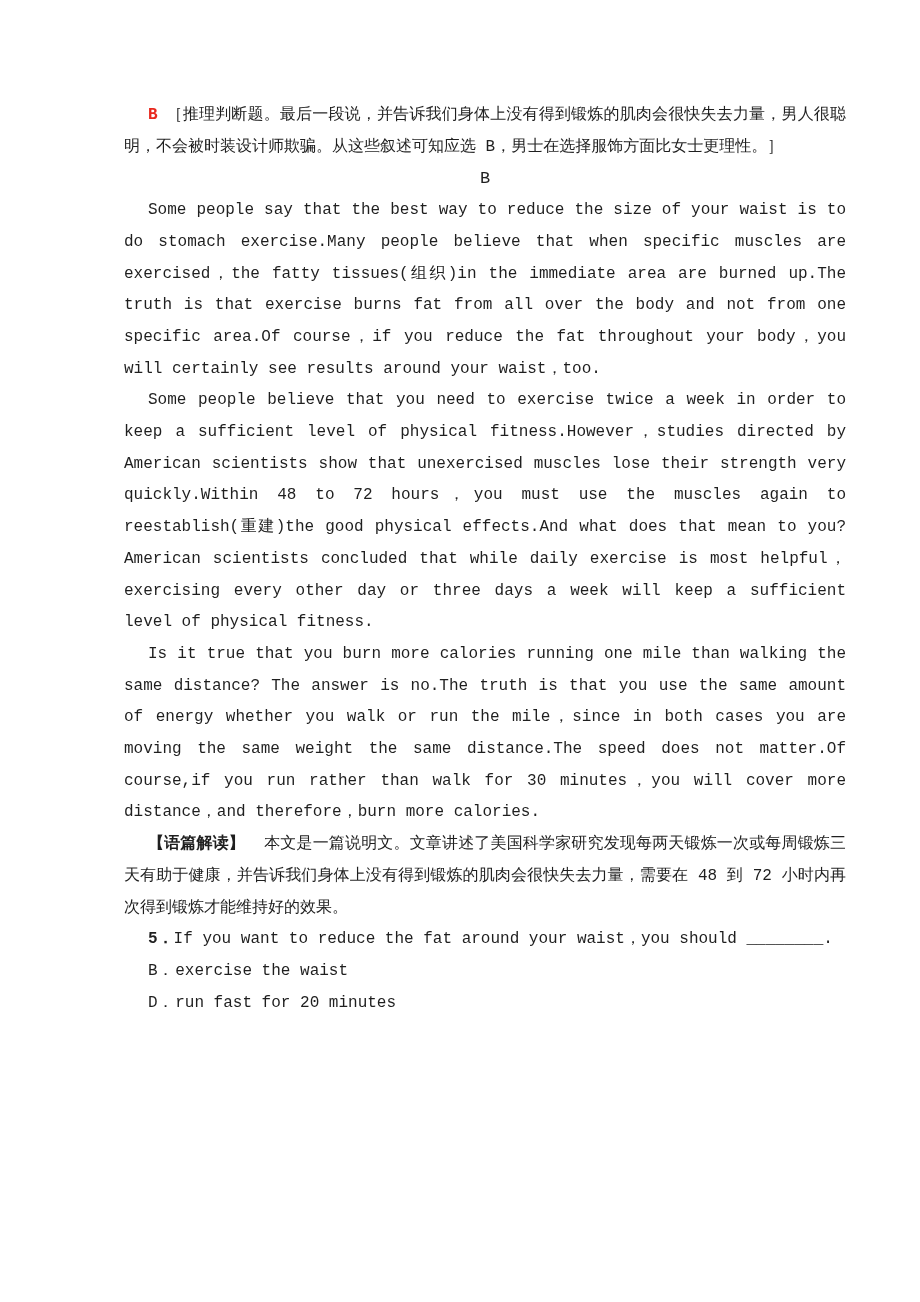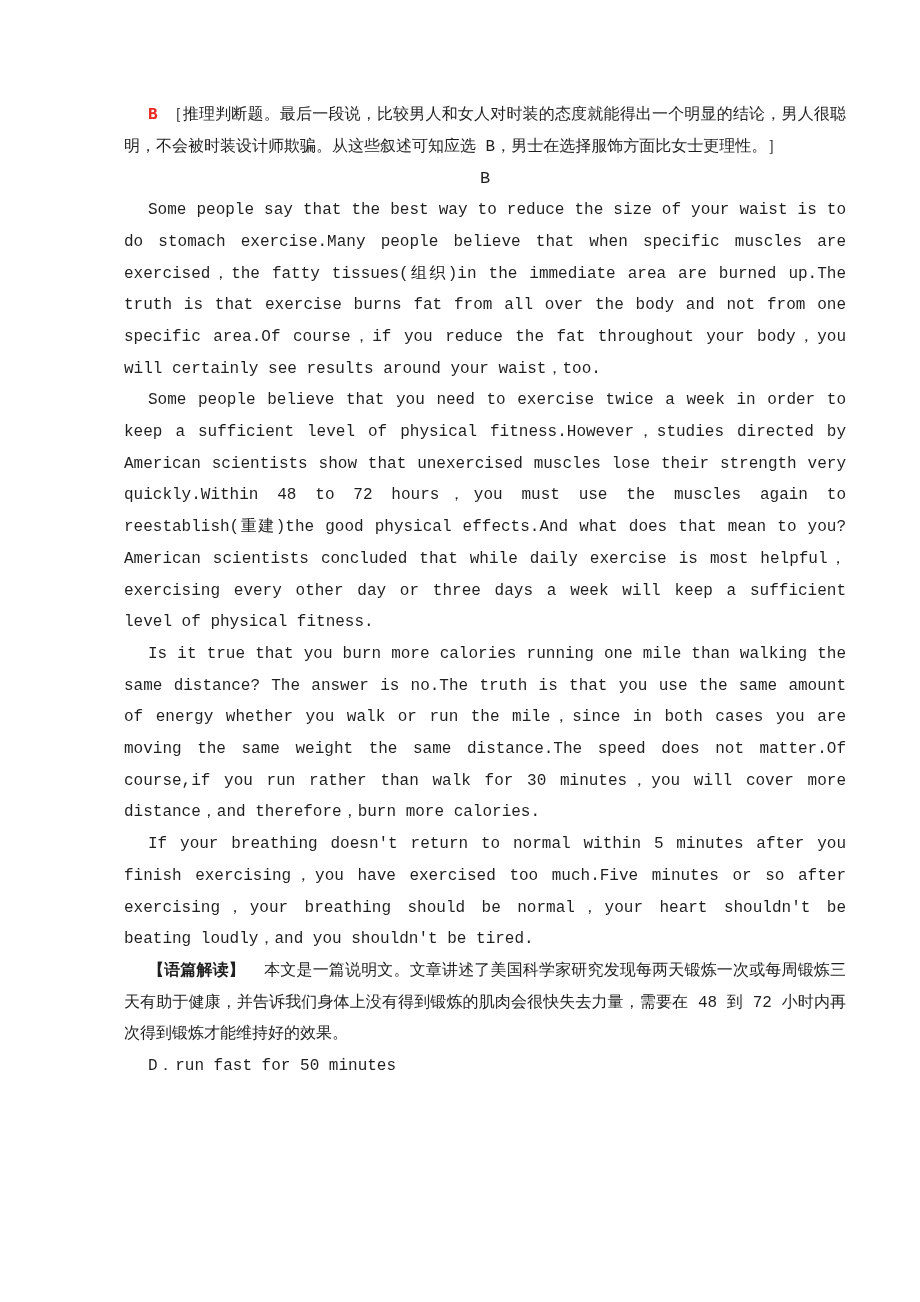--- a/index.html
+++ b/index.html
@@ -52,33 +52,38 @@
     margin-right: 0.1em;
   }
 </style>
 </head>
 <body>
 
 <div class="page" style="background: rgb(255, 255, 255); color: rgb(31, 31, 31);">
   <div class="content">
 
     <p class="para">
-      <span class="answer-letter" style="color: rgb(232, 40, 30);">B</span><span>［推理判断题。最后一段说，比较男人和女人对时装的态度就能得出一个明显的结论，男人很聪明，不会被时装设计师欺骗。从这些叙述可知应选 B，男士在选择服饰方面比女士更理性。］</span>
+      <span class="answer-letter" style="color: rgb(232, 40, 30);">B</span><span>［推理判断题。最后一段说，并告诉我们身体上没有得到锻炼的肌肉会很快失去力量，男人很聪明，不会被时装设计师欺骗。从这些叙述可知应选 B，男士在选择服饰方面比女士更理性。］</span>
     </p>
 
     <p class="section-heading">B</p>
 
     <p class="para">Some people say that the best way to reduce the size of your waist is to do stomach exercise.Many people believe that when specific muscles are exercised，the fatty tissues(组织)in the immediate area are burned up.The truth is that exercise burns fat from all over the body and not from one specific area.Of course，if you reduce the fat throughout your body，you will certainly see results around your waist，too.</p>
     <p class="para">Some people believe that you need to exercise twice a week in order to keep a sufficient level of physical fitness.However，studies directed by American scientists show that unexercised muscles lose their strength very quickly.Within 48 to 72 hours，you must use the muscles again to reestablish(重建)the good physical effects.And what does that mean to you? American scientists concluded that while daily exercise is most helpful，exercising every other day or three days a week will keep a sufficient level of physical fitness.</p>
     <p class="para">Is it true that you burn more calories running one mile than walking the same distance? The answer is no.The truth is that you use the same amount of energy whether you walk or run the mile，since in both cases you are moving the same weight the same distance.The speed does not matter.Of course,if you run rather than walk for 30 minutes，you will cover more distance，and therefore，burn more calories.</p>
-    <p class="para">If your breathing doesn't return to normal within 5 minutes after you finish exercising，you have exercised too much.Five minutes or so after exercising，your breathing should be normal，your heart shouldn't be beating loudly，and you shouldn't be tired.</p>
 
     <p class="para">
       <span class="analysis-label">【语篇解读】</span><span>本文是一篇说明文。文章讲述了美国科学家研究发现每两天锻炼一次或每周锻炼三天有助于健康，并告诉我们身体上没有得到锻炼的肌肉会很快失去力量，需要在 48 到 72 小时内再次得到锻炼才能维持好的效果。</span>
     </p>
 
+    <p class="para">
+      <span class="q-num">5．</span><span>If you want to reduce the fat around your waist，you should ________.</span>
+    </p>
 
     <p class="para">
-      <span class="opt-letter">D．</span><span>run fast for 50 minutes</span>
+      <span class="opt-letter">B．</span><span>exercise the waist</span>
+    </p>
+    <p class="para">
+      <span class="opt-letter">D．</span><span>run fast for 20 minutes</span>
     </p>
 
   </div>
 </div>
 
 </body></html>

